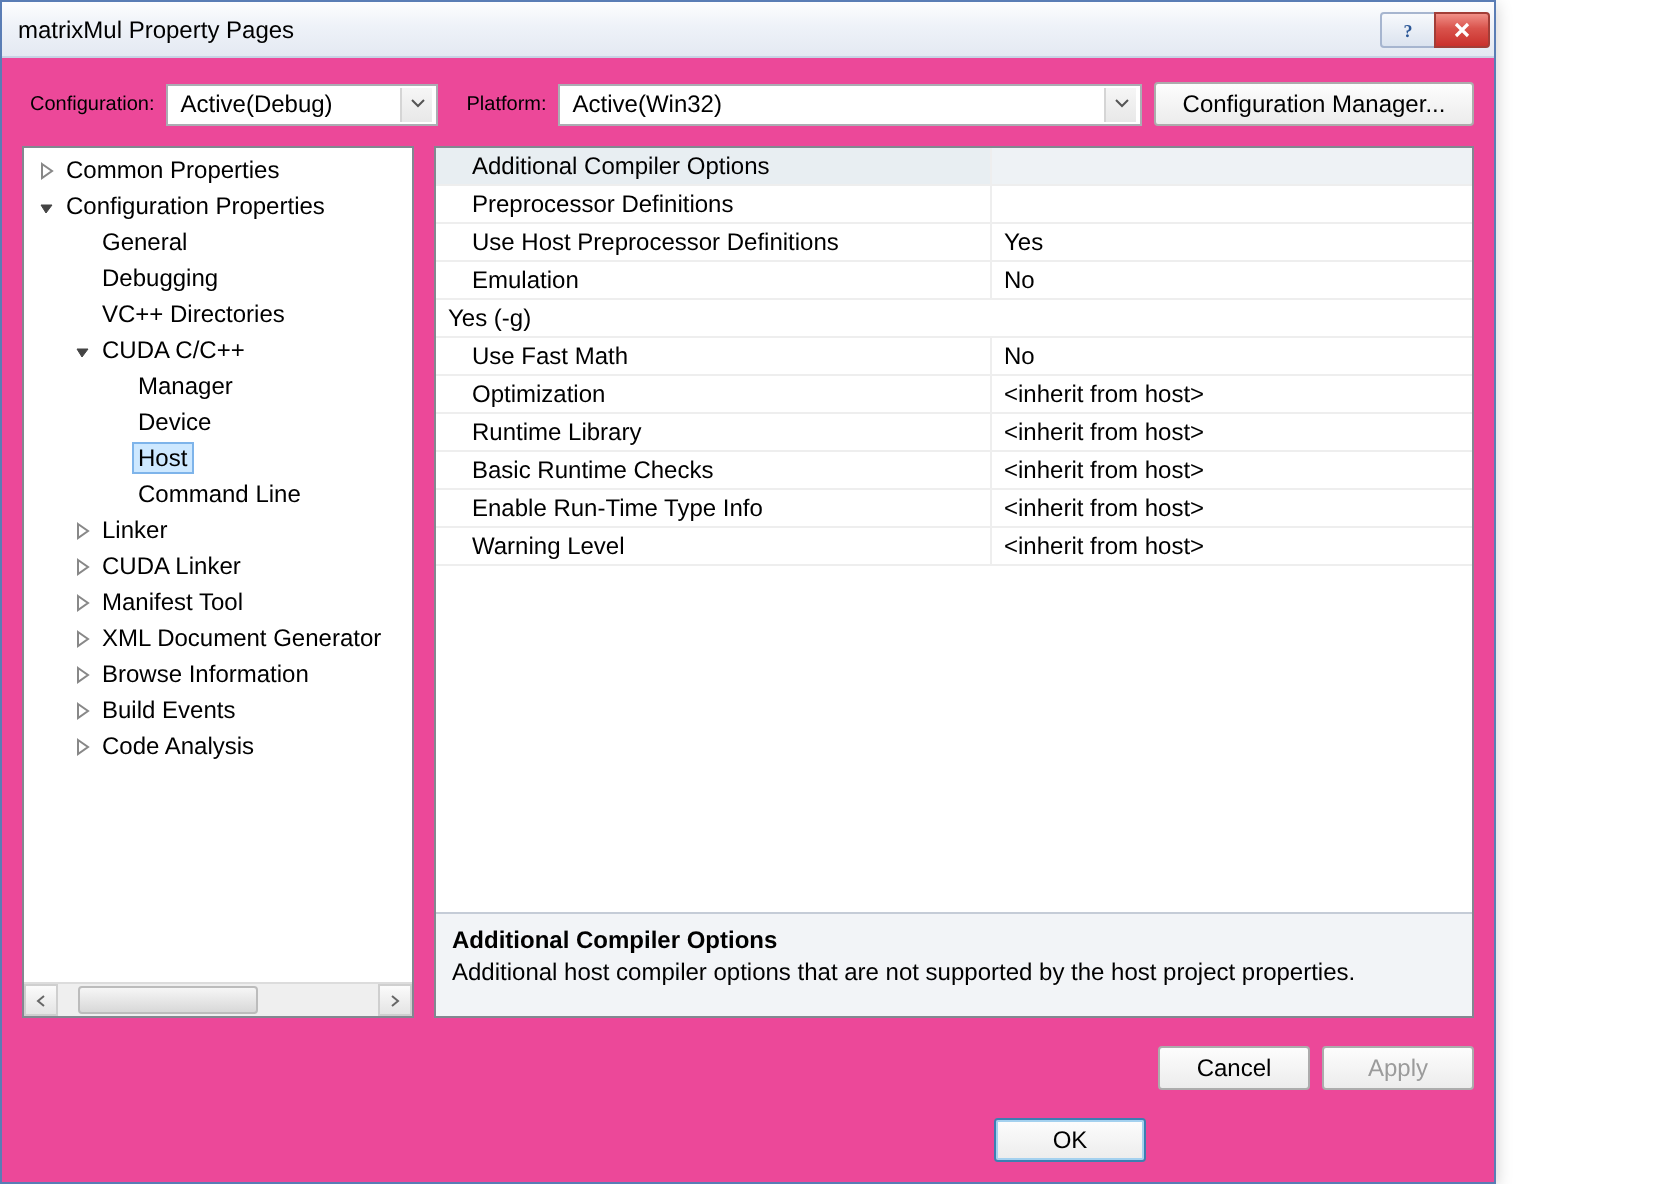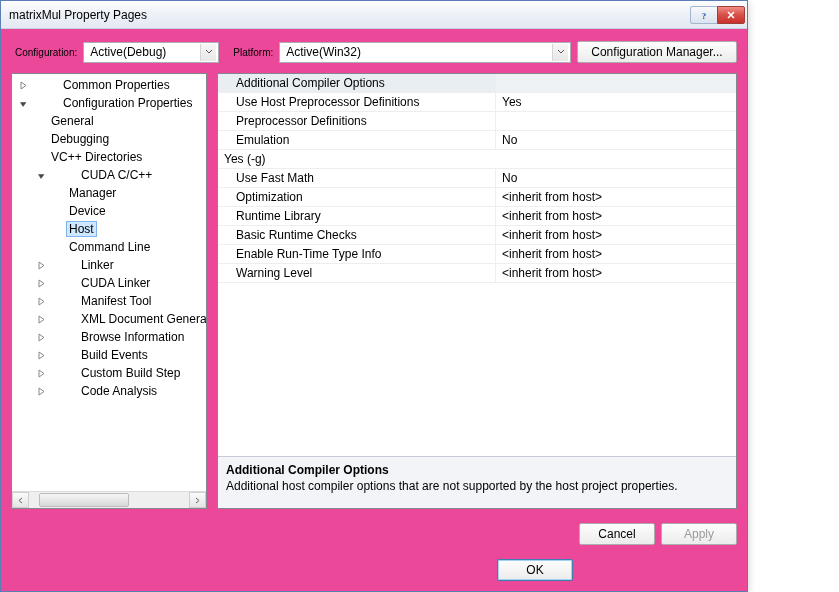--- a/index.html
+++ b/index.html
@@ -116,21 +116,20 @@
     padding: 2px 0;
   }
   .tree ul { list-style:none; margin:0; padding:0; }
   .tree li {
     white-space:nowrap;
   }
   .treerow {
     display:flex; align-items:center;
     height:18px;
     padding-right:4px;
-    gap:30px;
   }
   .expander {
     width:14px; height:14px;
     display:flex; align-items:center; justify-content:center;
     flex-shrink:0;
   }
   .treerow .txt {
     padding: 0 3px;
   }
   .treerow.selected .txt {
@@ -383,30 +382,20 @@
                 <span class="txt">Build Events</span>
                   </div>
                 </li>
               <li>
                   <div class="treerow" style="padding-left:22px">
                 <span class="expander">
                       <svg width="9" height="9" viewBox="0 0 9 9">
                         <path d="M2 1 L7 4.5 L2 8 Z" fill="none" stroke="#888" stroke-width="1"></path>
                       </svg>
                     </span>
-                <span class="txt">Custom Build Step</span>
-                  </div>
-                </li>
-              <li>
-                  <div class="treerow" style="padding-left:22px">
-                <span class="expander">
-                      <svg width="9" height="9" viewBox="0 0 9 9">
-                        <path d="M2 1 L7 4.5 L2 8 Z" fill="none" stroke="#888" stroke-width="1"></path>
-                      </svg>
-                    </span>
                 <span class="txt">Code Analysis</span>
                   </div>
                 </li>
             </ul>
           </li>
         </ul>
       </div>
       <div class="hscroll">
         <div class="arrow">
             <svg width="7" height="7" viewBox="0 0 7 7">
@@ -424,26 +413,26 @@
       </div>
     </div>
 
     <div class="right">
       <div class="grid">
         <div class="gridrow selected">
           <div class="cell-name">Additional Compiler Options</div>
           <div class="cell-val"></div>
         </div>
         <div class="gridrow">
+          <div class="cell-name">Preprocessor Definitions</div>
+          <div class="cell-val"></div>
+        </div>
+        <div class="gridrow">
           <div class="cell-name">Use Host Preprocessor Definitions</div>
           <div class="cell-val">Yes</div>
-        </div>
-        <div class="gridrow">
-          <div class="cell-name">Preprocessor Definitions</div>
-          <div class="cell-val"></div>
         </div>
         <div class="gridrow">
           <div class="cell-name">Emulation</div>
           <div class="cell-val">No</div>
         </div>
         <div class="gridrow">
           <div class="cell-val">Yes (-g)</div>
         </div>
         <div class="gridrow">
           <div class="cell-name">Use Fast Math</div>

